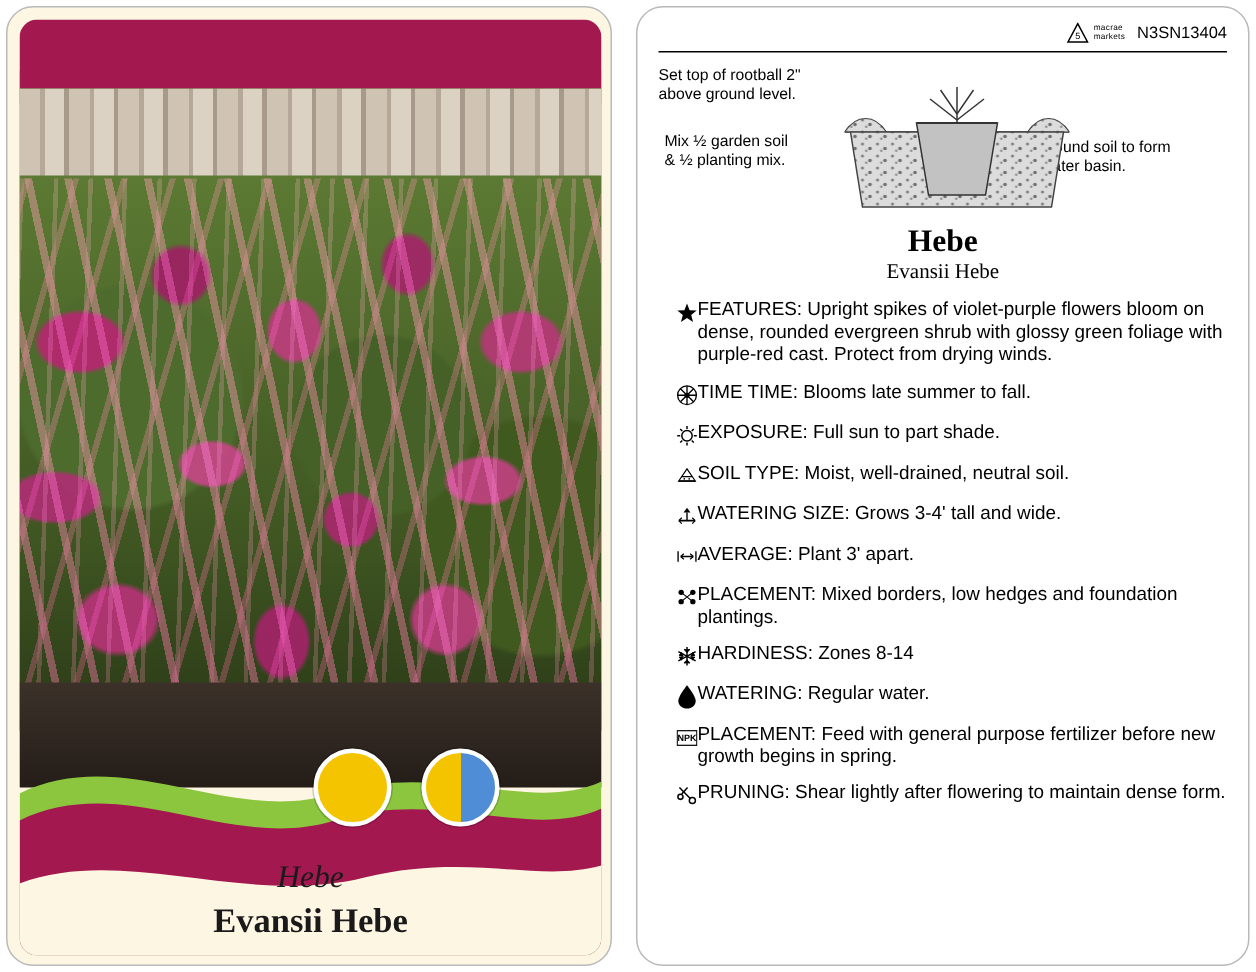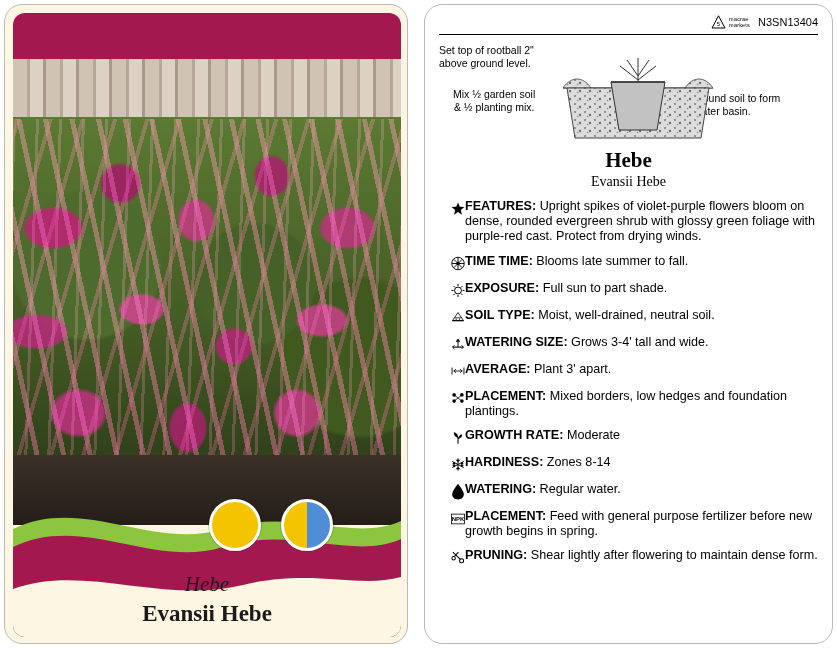--- a/index.html
+++ b/index.html
@@ -198,21 +198,21 @@
     height: 104px;
     margin-top: 5px;
   }
   .diag-text {
     position: absolute;
     font-size: 10.5px;
     line-height: 12.5px;
     color: #000;
   }
   #dt-top { left: 0; top: 4px; }
-  #dt-mix { left: 14px; top: 48px; text-align: center; }
+  #dt-mix { left: 4px; top: 48px; }
   #dt-mound { right: 0; top: 52px; text-align: left; width: 124px;}
   #hole {
     position: absolute;
     left: 124px;
     top: 14px;
     width: 150px;
     height: 76px;
   }
 
   
@@ -249,21 +249,21 @@
     margin-top: 1px;
     padding-left: 12px;
   }
   .feature .txt {
     font-size: 12.6px;
     line-height: 15.2px;
     color: #000;
     flex: 1;
   }
   .feature .txt b {
-    font-weight: bold;
+    font-weight: normal;
   }
   .ico svg { display: block; }
 </style>
 </head>
 <body>
 
 <div id="page">
 
   <div id="left-card">
     <div id="left-inner">
@@ -438,30 +438,20 @@
               <circle cx="14" cy="4" r="2.3"></circle>
               <circle cx="4" cy="12" r="2.3"></circle>
               <circle cx="14" cy="12" r="2.3"></circle>
             </g>
             <path d="M4 4 L14 12 M14 4 L4 12" stroke="#000" stroke-width="1"></path>
           </svg>
         </span>
         <span class="txt"><b>PLACEMENT:</b><span> Mixed borders, low hedges and foundation plantings.</span></span>
       </div>
 
-      <div class="feature">
-        <span class="ico">
-          <svg width="17" height="16" viewBox="0 0 17 16">
-            <path d="M8.5 15 L8.5 7" stroke="#000" stroke-width="1.3"></path>
-            <path d="M8.5 8 C5 7 3 4 3.5 1 C7 1.5 9 4.5 8.5 8 Z" fill="#000"></path>
-            <path d="M8.5 9.5 C12 8.5 14 6 13.5 3.5 C10.5 4 8.6 6.6 8.5 9.5 Z" fill="#000"></path>
-          </svg>
-        </span>
-        <span class="txt"><b>GROWTH RATE:</b><span> Moderate</span></span>
-      </div>
 
       <div class="feature">
         <span class="ico">
           <svg width="17" height="17" viewBox="0 0 17 17">
             <g stroke="#000" stroke-width="1.2">
               <path d="M8.5 1 L8.5 16 M1.5 4.8 L15.5 12.2 M1.5 12.2 L15.5 4.8"></path>
               <path d="M6.3 2.8 L8.5 5 L10.7 2.8 M6.3 14.2 L8.5 12 L10.7 14.2"></path>
               <path d="M2 7.6 L4.8 8 L3.6 5.4 M15 9.4 L12.2 9 L13.4 11.6"></path>
               <path d="M2 9.4 L4.8 9 L3.6 11.6 M15 7.6 L12.2 8 L13.4 5.4"></path>
             </g>

